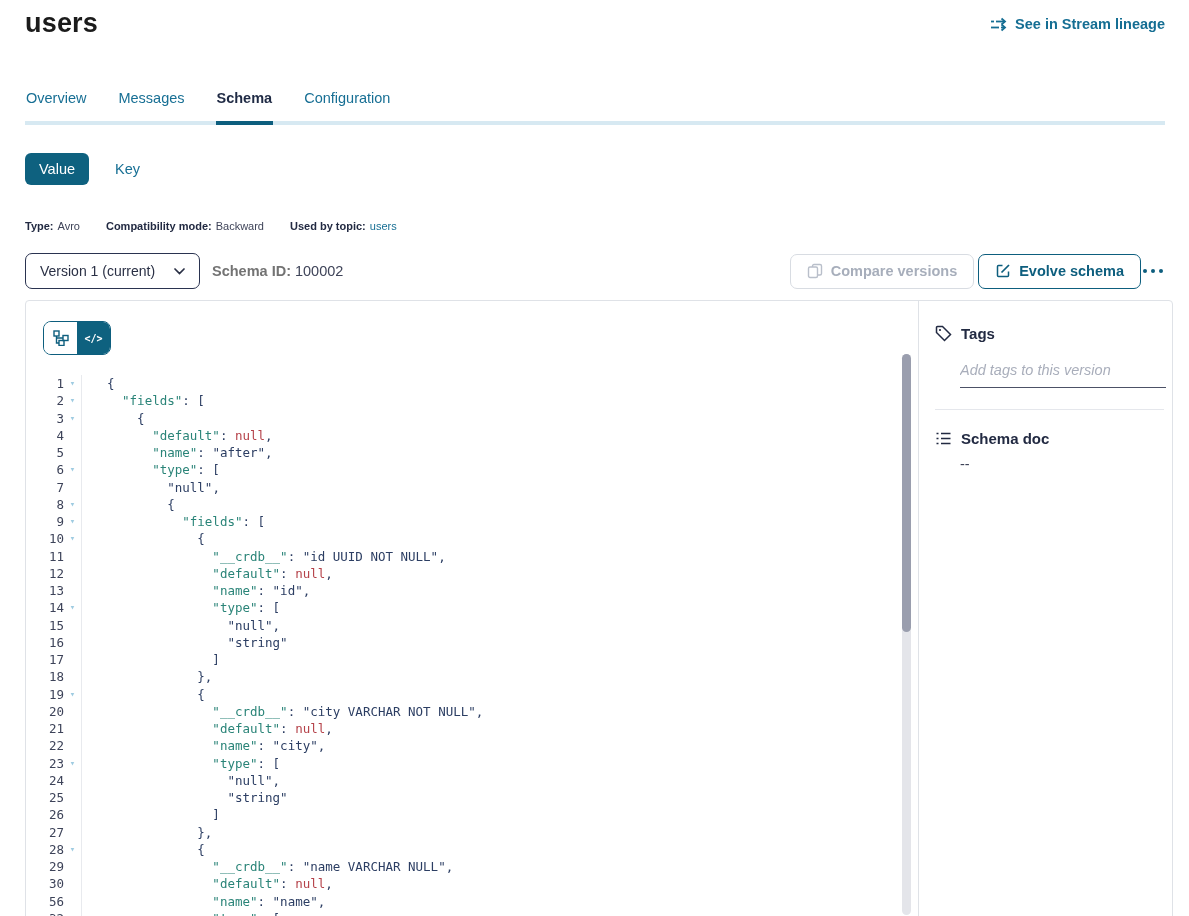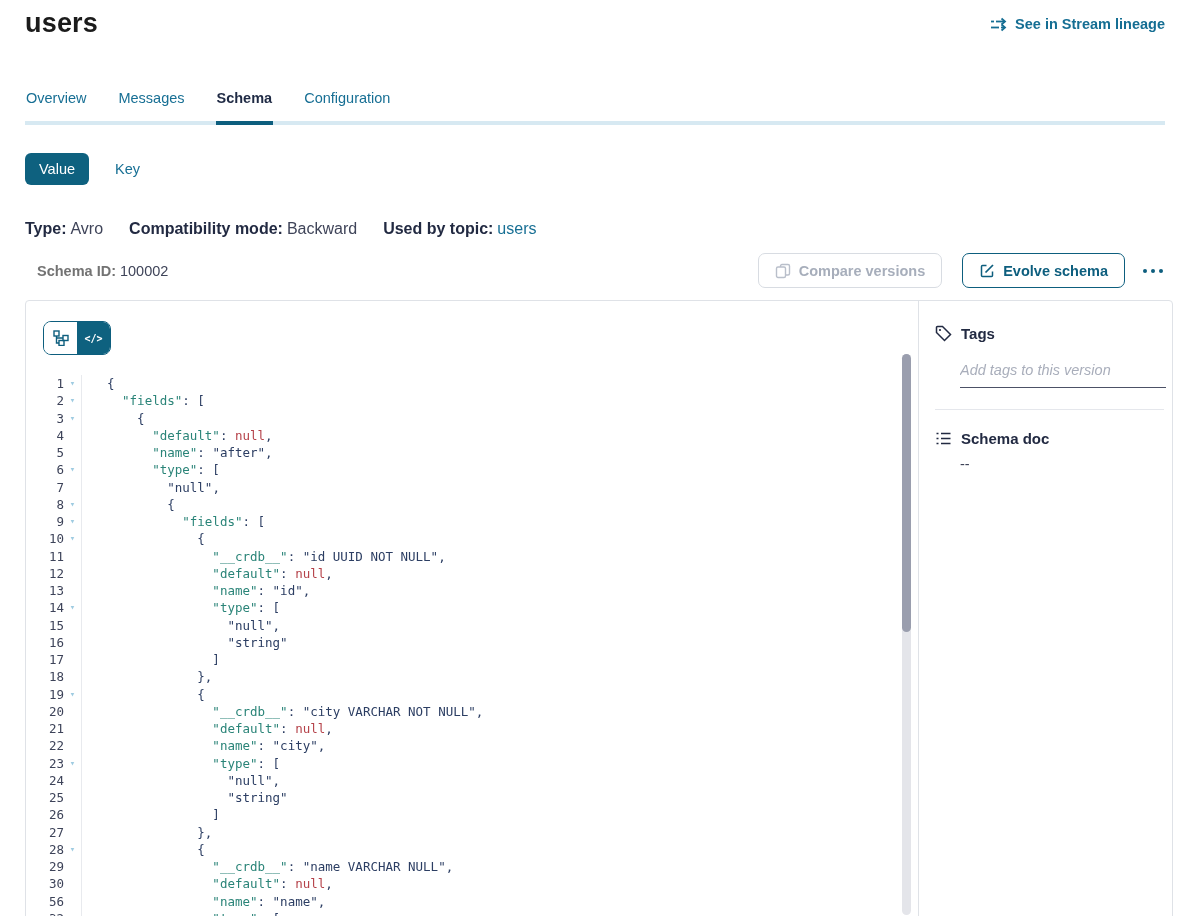--- a/index.html
+++ b/index.html
@@ -15,32 +15,32 @@
   
   .tabs { position:absolute; top:88px; left:25px; right:24px; display:flex; gap:30px; border-bottom:4px solid #d7e9f2; }
   .tab { position:relative; font-size:14.5px; font-weight:500; color:#176f94; padding:2px 1px 15px; cursor:pointer; }
   .tab.active { color:#1f2a44; font-weight:600; }
   .tab.active::after { content:""; position:absolute; left:0; right:0; bottom:-4px; height:4px; background:#0d5e7e; }
   
   .segrow { position:absolute; top:153px; left:25px; display:flex; align-items:center; gap:26px; }
   .btn-value { background:#0e617f; color:#fff; font-size:14.5px; font-weight:500; border:none; border-radius:6px; padding:8px 14px; cursor:pointer; font-family:inherit; }
   .btn-key { background:none; border:none; color:#176f94; font-size:14.5px; font-weight:500; cursor:pointer; font-family:inherit; }
   
-  .meta { position:absolute; top:220px; left:25px; display:flex; gap:26px; font-size:16px; color:#3f4459; }
+  .meta { position:absolute; top:220px; left:25px; display:flex; gap:26px; font-size:11px; color:#3f4459; }
   .meta b { color:#222a42; font-weight:700; margin-right:4px; }
   .meta a { color:#176f94; text-decoration:none; cursor:pointer; }
   
   .toolbar { position:absolute; top:253px; left:25px; right:24px; display:flex; align-items:center; }
   .select {
     display:flex; align-items:center; justify-content:space-between; width:175px; height:36px;
     border:1px solid #2a3350; border-radius:7px; padding:0 14px; font-size:14px; color:#2a3045; cursor:pointer; background:#fff;
   }
   .schema-id { margin-left:12px; font-size:14.5px; color:#3f4459; }
   .schema-id b { color:#737373; font-weight:700; margin-right:4px; }
-  .toolbar .right { margin-left:auto; display:flex; align-items:center; gap:20px; }
+  .toolbar .right { margin-left:auto; display:flex; align-items:center; gap:4px; }
   .btn-outline {
     display:flex; align-items:center; gap:8px; height:35px; padding:0 16px; border-radius:7px;
     font-size:14.5px; font-weight:600; font-family:inherit; background:#fff; cursor:pointer;
   }
   .btn-compare { border:1px solid #d8dce2; color:#a7aebb; cursor:default; }
   .btn-evolve { border:1px solid #0d5e7e; color:#0d5e7e; }
   .more { display:flex; gap:4px; padding:6px 2px; cursor:pointer; margin-left:-4px; }
   .more i { width:4px; height:4px; border-radius:50%; background:#0d5e7e; }
   
   .card { position:absolute; top:300px; left:25px; width:1148px; height:620px; border:1px solid #dfe2e7; border-radius:4px; display:flex; background:#fff; }
@@ -111,20 +111,28 @@
     <button class="btn-key">Key</button>
   </div>
 
   <div class="meta">
     <span><b>Type:</b><span>Avro</span></span>
     <span><b>Compatibility mode:</b><span>Backward</span></span>
     <span><b>Used by topic:</b><a>users</a></span>
   </div>
 
   <div class="toolbar">
+    <div class="select">
+      <span>Version 1 (current)</span>
+      <span>
+        <svg width="11" height="7" viewBox="0 0 11 7" fill="none" stroke="#2a3045" stroke-width="1.7" stroke-linecap="round">
+            <path d="M1 1l4.5 4.5L10 1"></path>
+          </svg>
+      </span>
+    </div>
     <div class="schema-id">
       <b>Schema ID:</b><span>100002</span>
     </div>
     <div class="right">
       <button class="btn-outline btn-compare" disabled="">
         <span>
           <svg width="16" height="16" viewBox="0 0 16 16" fill="none" stroke="#b9bfca" stroke-width="1.4">
             <rect x="5.5" y="1.5" width="9" height="10.5" rx="1.5"></rect>
               <rect x="1.5" y="4" width="9" height="10.5" rx="1.5" fill="#ffffff"></rect>
           </svg>

